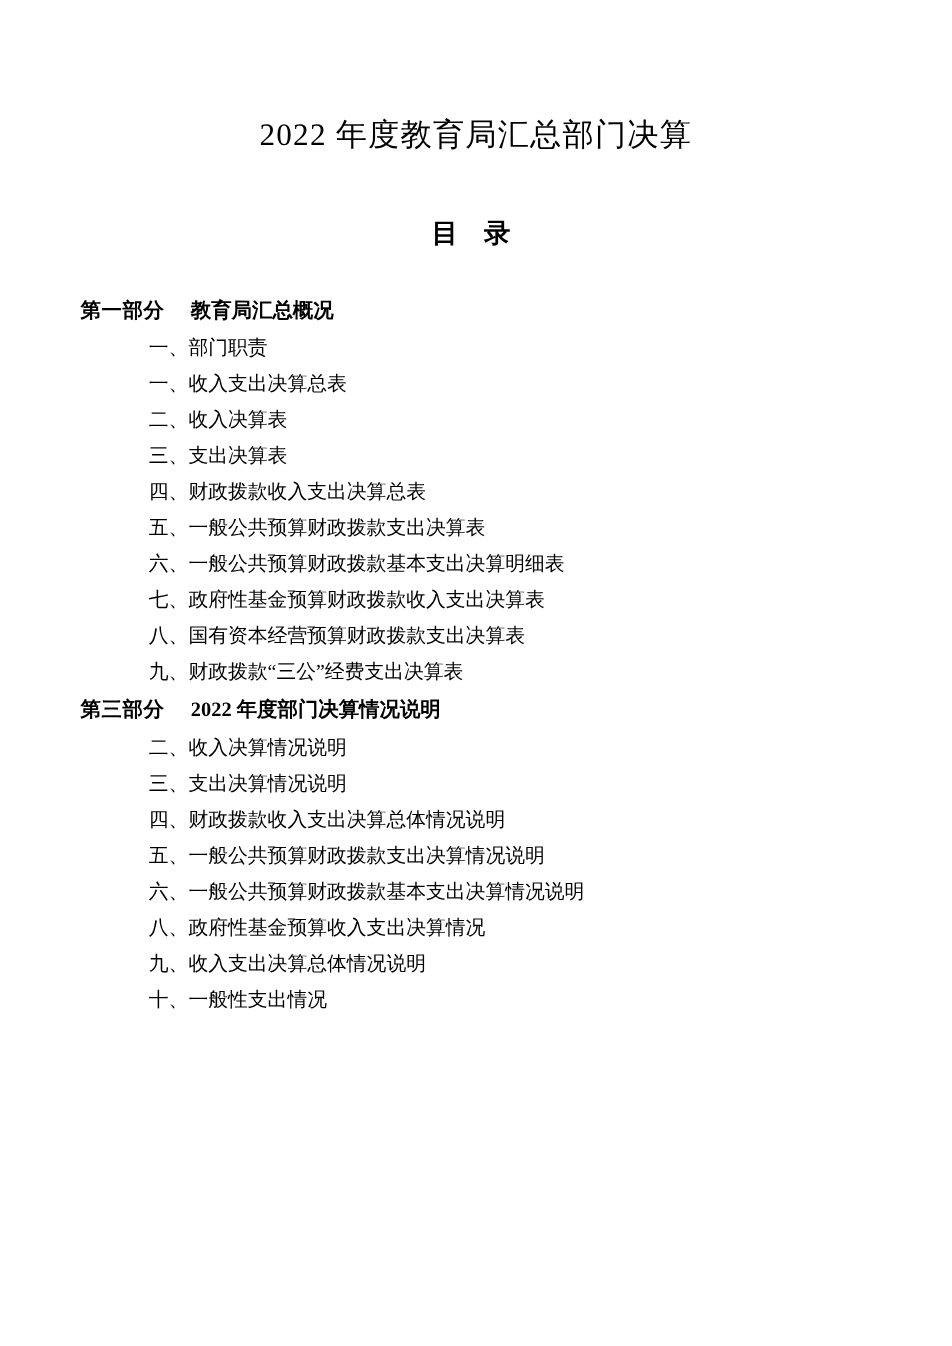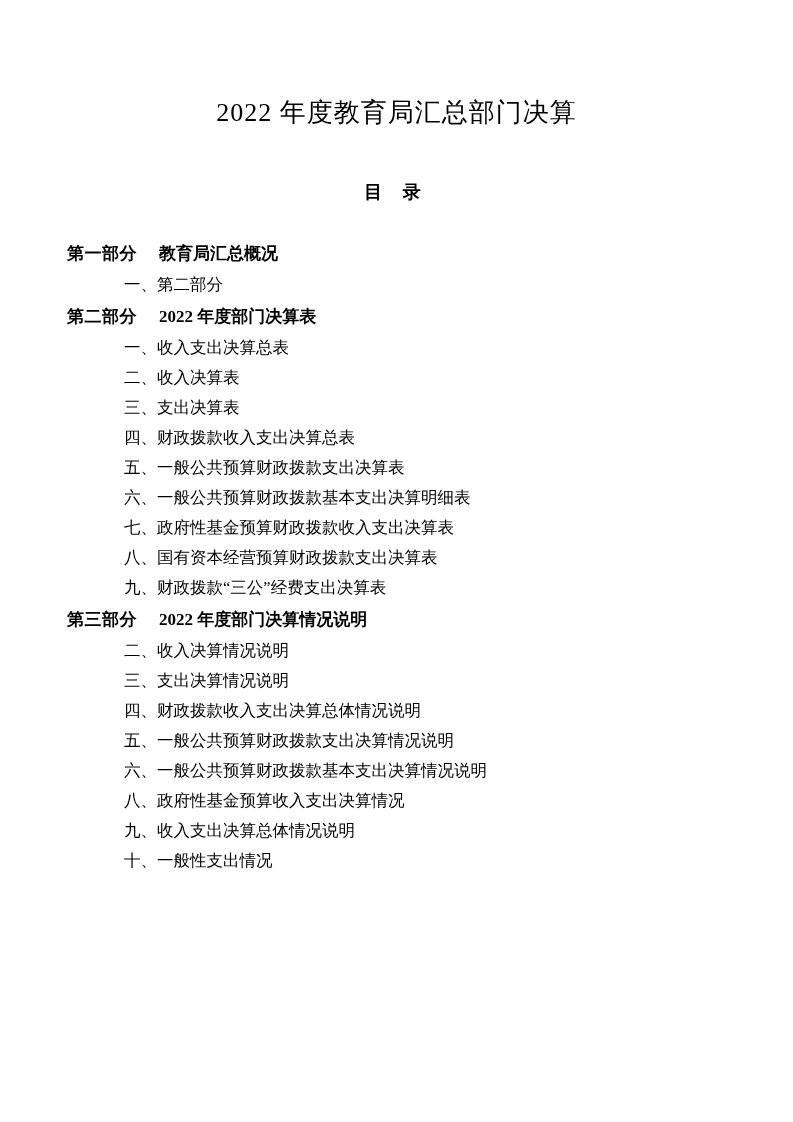--- a/index.html
+++ b/index.html
@@ -26,21 +26,21 @@
     text-align: center;
     font-size: 26px;
     font-weight: 400;
     letter-spacing: 1px;
     margin: 0;
     padding-top: 97px;
     line-height: 1.2;
   }
   .toc-heading {
     text-align: center;
-    font-size: 18px;
+    font-size: 22px;
     font-weight: 700;
     letter-spacing: 8px;
     margin: 0;
     padding-top: 54px;
     line-height: 1.2;
   }
   .toc {
     margin: 0;
     padding: 0;
     list-style: none;
@@ -76,25 +76,22 @@
   <h1 class="doc-title">2022 年度教育局汇总部门决算</h1>
 
   <h2 class="toc-heading">目 录</h2>
 
   <ul class="toc">
 
     <li class="toc-item part">
       <span class="part-label">第一部分</span><span class="part-title">教育局汇总概况</span>
     </li>
 
-    <li class="toc-item sub">一、第二部分</li>
+    <li class="toc-item sub">一、部门职责</li>
 
-    <li class="toc-item part">
-      <span class="part-label">第二部分</span><span class="part-title">2022 年度部门决算表</span>
-    </li>
 
     <li class="toc-item sub">一、收入支出决算总表</li>
     <li class="toc-item sub">二、收入决算表</li>
     <li class="toc-item sub">三、支出决算表</li>
     <li class="toc-item sub">四、财政拨款收入支出决算总表</li>
     <li class="toc-item sub">五、一般公共预算财政拨款支出决算表</li>
     <li class="toc-item sub">六、一般公共预算财政拨款基本支出决算明细表</li>
     <li class="toc-item sub">七、政府性基金预算财政拨款收入支出决算表</li>
     <li class="toc-item sub">八、国有资本经营预算财政拨款支出决算表</li>
     <li class="toc-item sub">九、财政拨款“三公”经费支出决算表</li>

